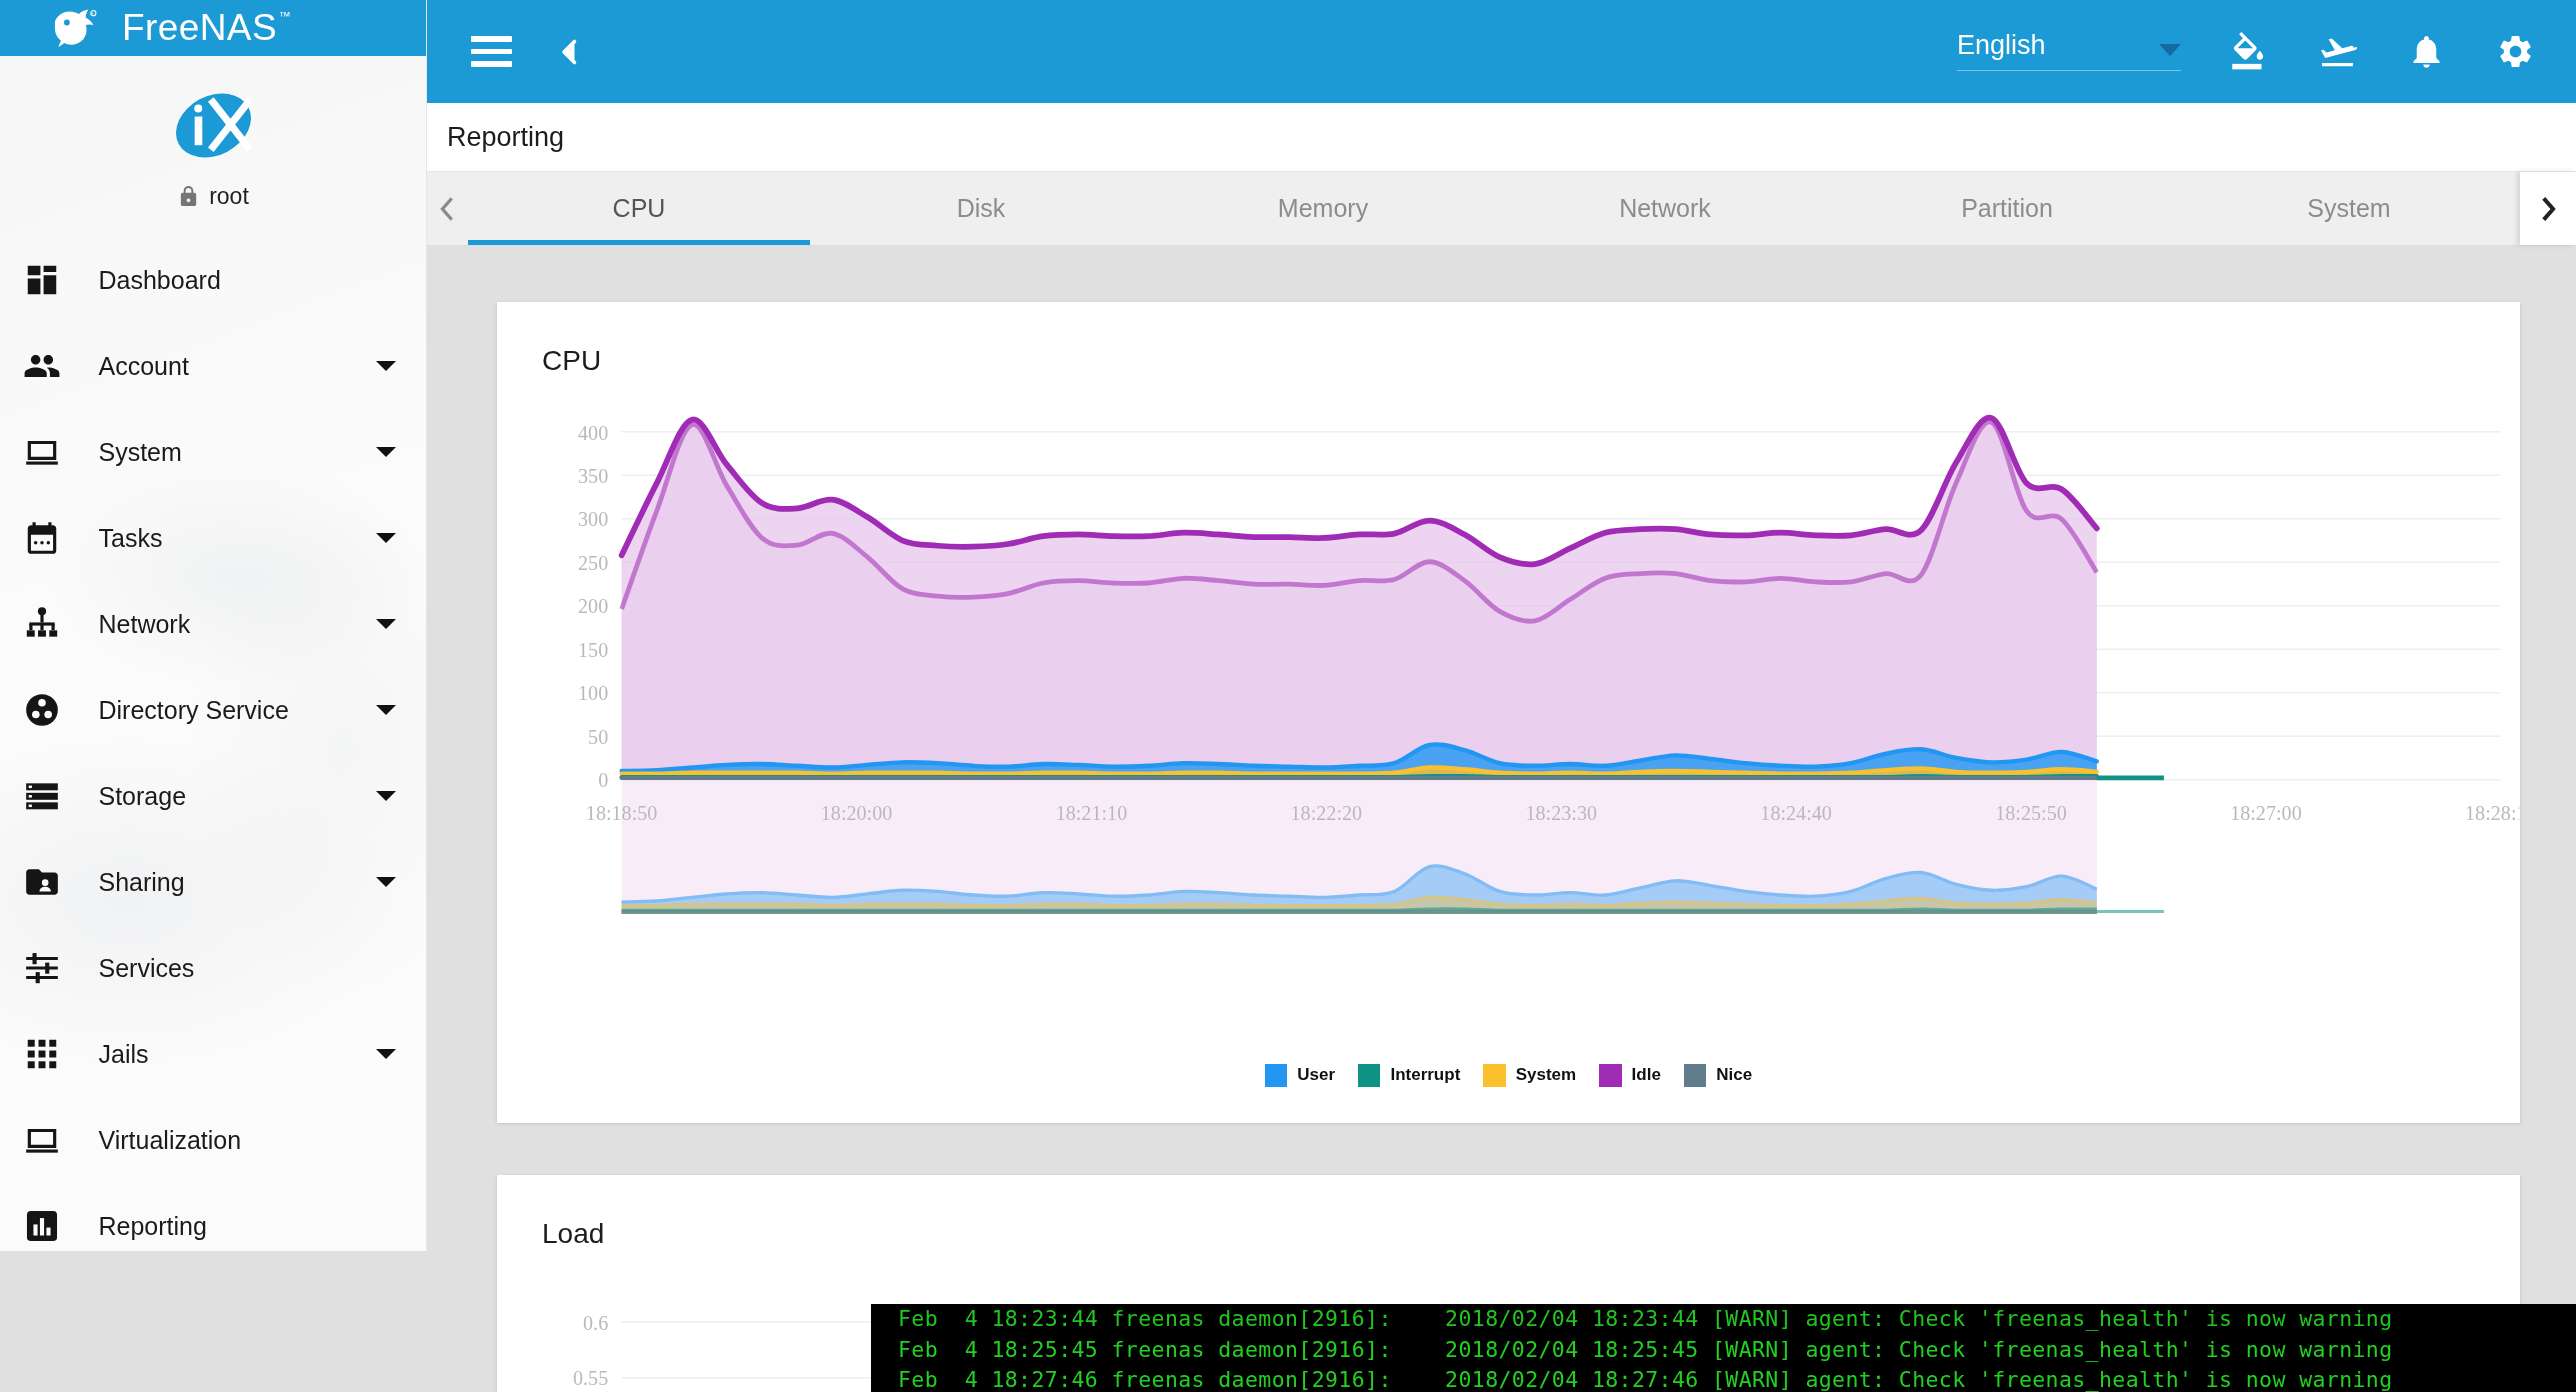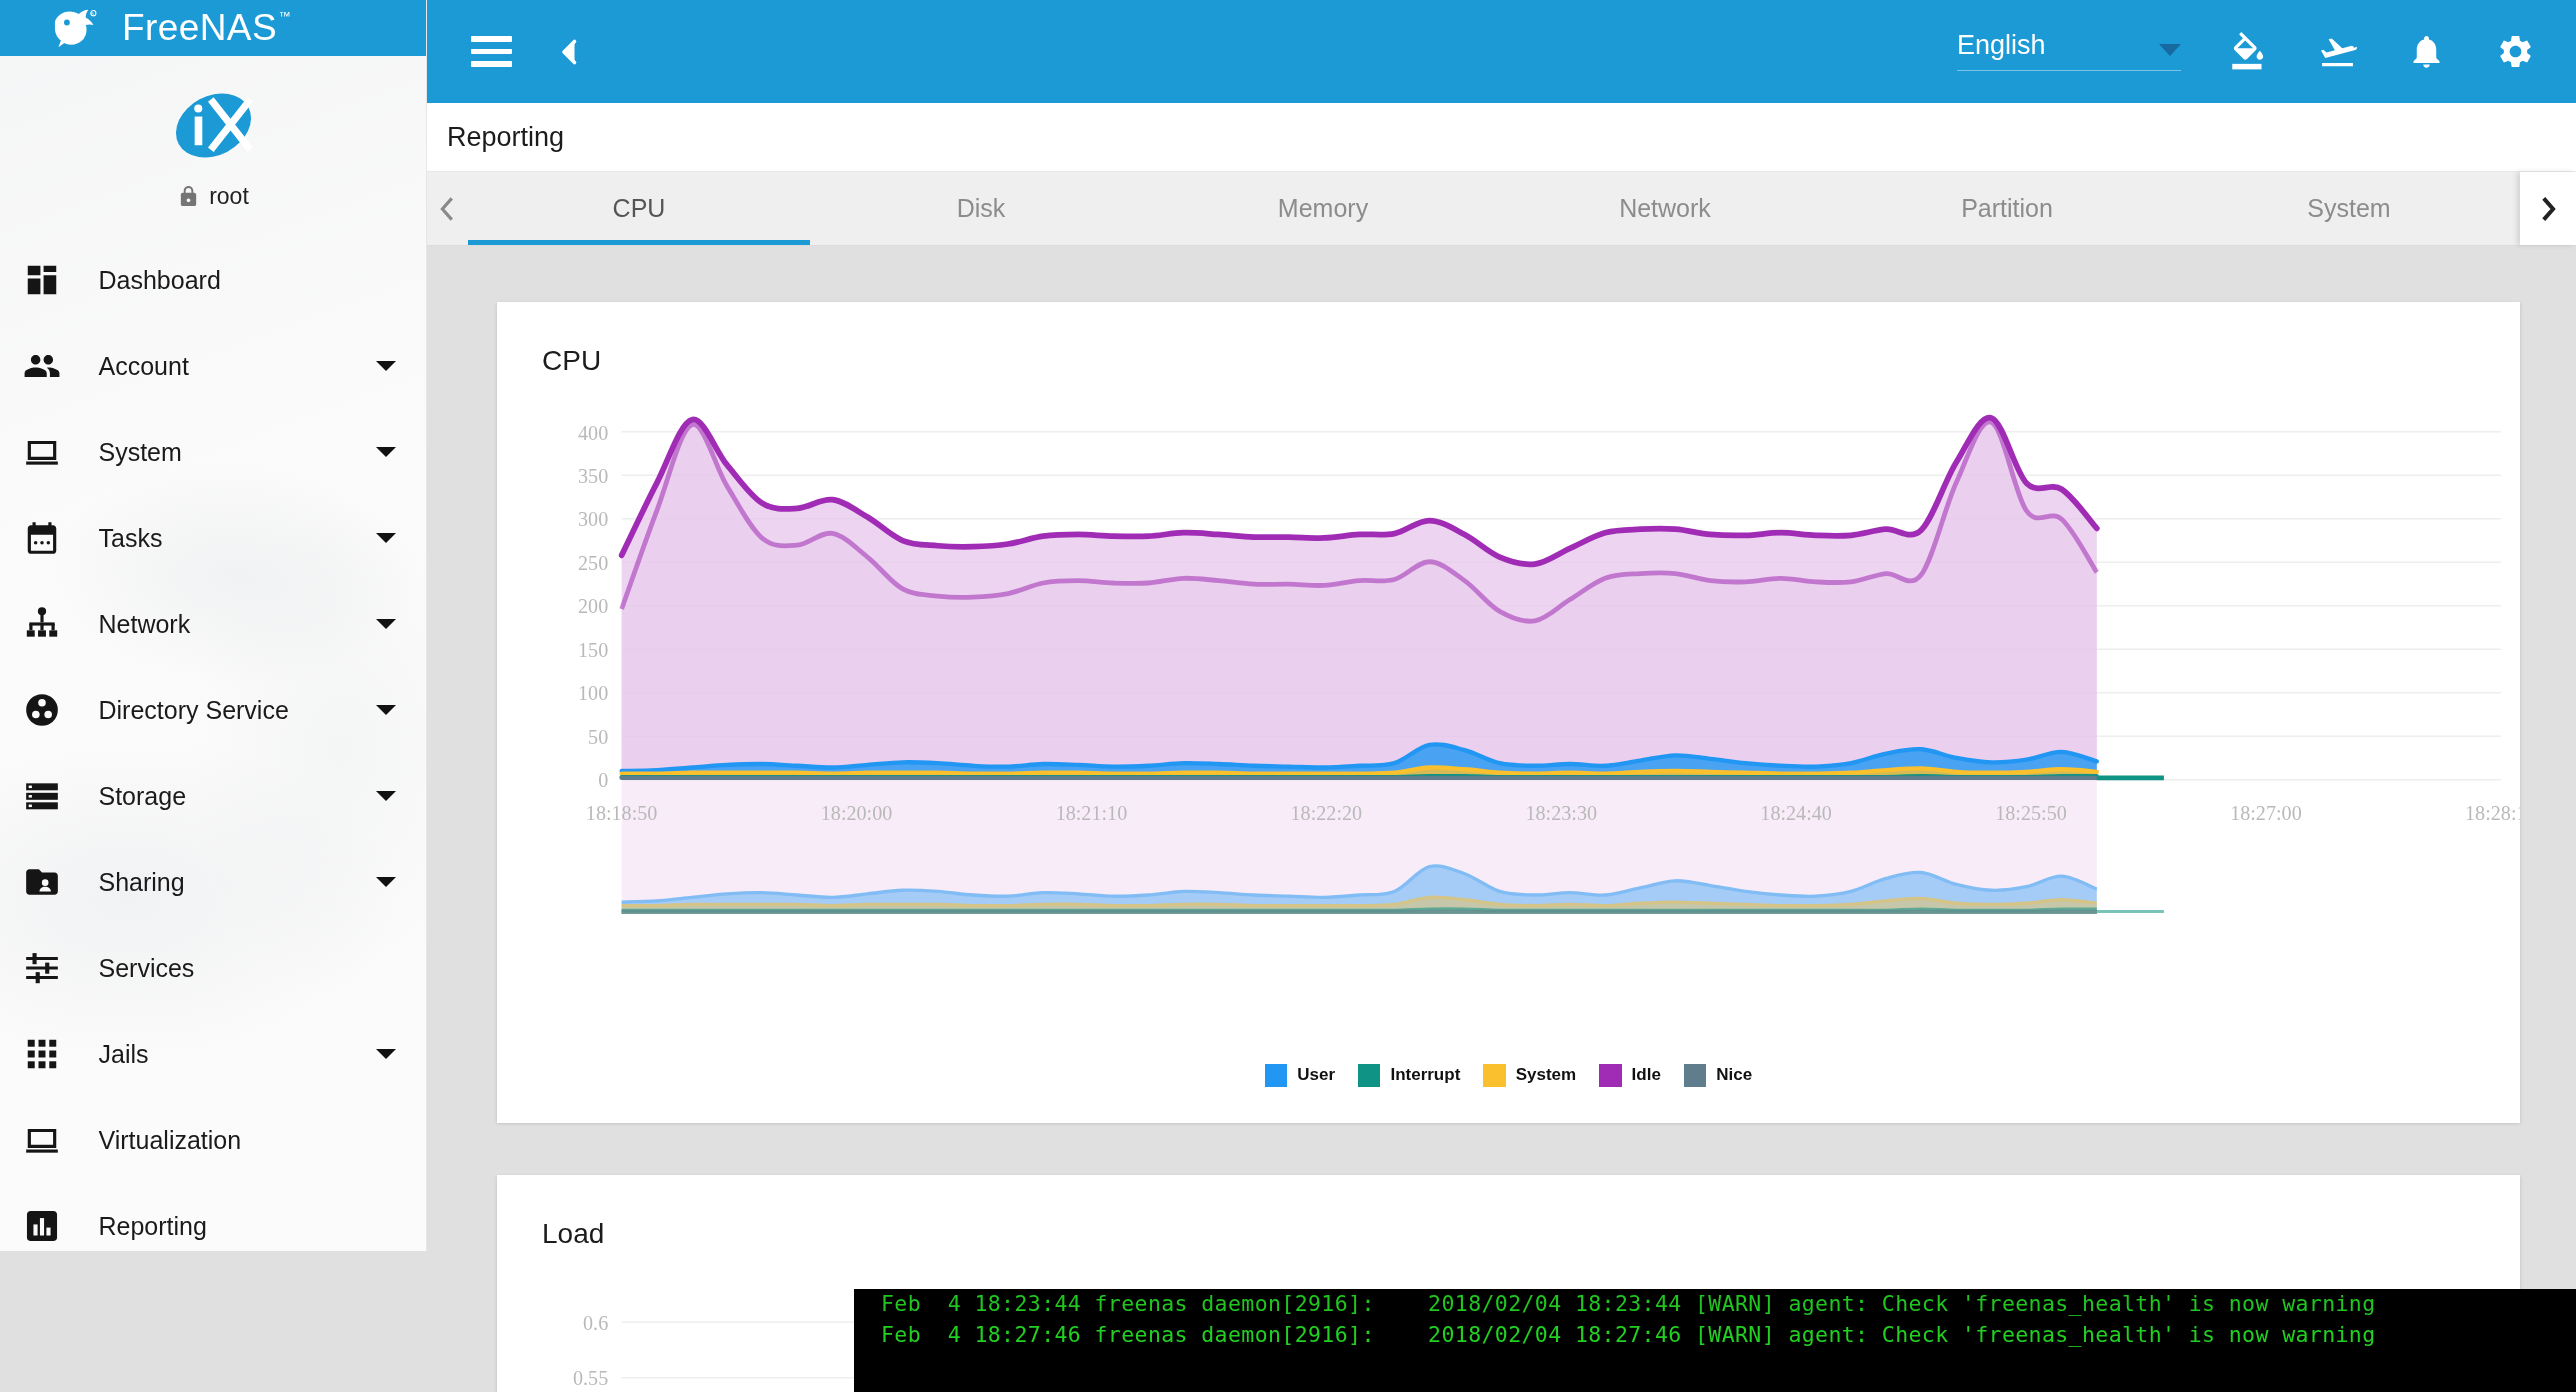--- a/index.html
+++ b/index.html
@@ -143,22 +143,22 @@
   .legend {
     display: flex; align-items: center; justify-content: center;
     gap: 23px; padding: 16px 0 36px 0;
   }
   .legend-item { display: flex; align-items: center; gap: 10px; }
   .legend-swatch { width: 22.4px; height: 22.4px; display: block; }
   .legend-label { font-size: 17px; font-weight: bold; color: #111; }
 
   
   .terminal {
-    position: absolute; left: 427px; bottom: 0; right: 0;
-    height: 104px; background: #000; overflow: hidden;
+    position: absolute; left: 444px; bottom: 0; right: 0;
+    height: 89px; background: #000; overflow: hidden;
     z-index: 20; padding-left: 27px;
     font-family: "DejaVu Sans Mono", monospace;
   }
   .term-line {
     color: #22d022; font-size: 21.5px; line-height: 30.5px;
     white-space: pre; letter-spacing: 0.4px;
   }
   .term-line.clipped { opacity: 0.95; }
 </style>
 </head>
@@ -543,18 +543,19 @@
               <path d="M130.00,191.67 C140.89,191.67 173.56,191.67 195.33,191.67 C217.11,191.67 238.89,191.67 260.67,191.67 C282.44,191.67 304.22,191.67 326.00,191.67 C347.78,191.67 369.56,191.67 391.33,191.67 C413.11,191.67 434.89,191.67 456.67,191.67 C478.44,191.67 500.22,191.67 522.00,191.67 C543.78,191.67 565.56,191.67 587.33,191.67 C609.11,191.67 630.89,191.67 652.67,191.67 C674.44,191.67 696.22,191.67 718.00,191.67 C739.78,191.67 761.56,191.67 783.33,191.67 C805.11,191.67 826.89,192.64 848.67,191.67 C870.44,190.69 892.22,188.17 914.00,185.83 C935.78,183.50 957.56,177.67 979.33,177.67 C1001.11,177.67 1022.89,183.50 1044.67,185.83 C1066.44,188.17 1088.22,191.67 1110.00,191.67 C1131.78,191.67 1153.56,188.17 1175.33,185.83 C1197.11,183.50 1218.89,177.67 1240.67,177.67 C1262.44,177.67 1284.22,183.50 1306.00,185.83 C1327.78,188.17 1349.56,190.69 1371.33,191.67 C1393.11,192.64 1414.89,191.67 1436.67,191.67 C1458.44,191.67 1480.22,191.67 1502.00,191.67 C1523.78,191.67 1545.56,191.67 1567.33,191.67 C1589.11,191.67 1610.89,191.67 1632.67,191.67 C1654.44,191.67 1676.22,191.67 1698.00,191.67 C1719.78,191.67 1741.56,191.67 1763.33,191.67 C1785.11,191.67 1806.89,191.67 1828.67,191.67 C1850.44,191.67 1872.22,191.67 1894.00,191.67 C1915.78,191.67 1937.56,203.33 1959.33,191.67 C1981.11,180.00 2002.89,125.56 2024.67,121.67 C2046.44,117.78 2079.11,160.56 2090.00,168.33 L2090,310 L130,310 Z" fill="#2196f3" fill-opacity="0.85"></path>
               <path d="M130.00,191.67 C140.89,191.67 173.56,191.67 195.33,191.67 C217.11,191.67 238.89,191.67 260.67,191.67 C282.44,191.67 304.22,191.67 326.00,191.67 C347.78,191.67 369.56,191.67 391.33,191.67 C413.11,191.67 434.89,191.67 456.67,191.67 C478.44,191.67 500.22,191.67 522.00,191.67 C543.78,191.67 565.56,191.67 587.33,191.67 C609.11,191.67 630.89,191.67 652.67,191.67 C674.44,191.67 696.22,191.67 718.00,191.67 C739.78,191.67 761.56,191.67 783.33,191.67 C805.11,191.67 826.89,192.64 848.67,191.67 C870.44,190.69 892.22,188.17 914.00,185.83 C935.78,183.50 957.56,177.67 979.33,177.67 C1001.11,177.67 1022.89,183.50 1044.67,185.83 C1066.44,188.17 1088.22,191.67 1110.00,191.67 C1131.78,191.67 1153.56,188.17 1175.33,185.83 C1197.11,183.50 1218.89,177.67 1240.67,177.67 C1262.44,177.67 1284.22,183.50 1306.00,185.83 C1327.78,188.17 1349.56,190.69 1371.33,191.67 C1393.11,192.64 1414.89,191.67 1436.67,191.67 C1458.44,191.67 1480.22,191.67 1502.00,191.67 C1523.78,191.67 1545.56,191.67 1567.33,191.67 C1589.11,191.67 1610.89,191.67 1632.67,191.67 C1654.44,191.67 1676.22,191.67 1698.00,191.67 C1719.78,191.67 1741.56,191.67 1763.33,191.67 C1785.11,191.67 1806.89,191.67 1828.67,191.67 C1850.44,191.67 1872.22,191.67 1894.00,191.67 C1915.78,191.67 1937.56,203.33 1959.33,191.67 C1981.11,180.00 2002.89,125.56 2024.67,121.67 C2046.44,117.78 2079.11,160.56 2090.00,168.33" fill="none" stroke="#2196f3" stroke-width="5" stroke-linejoin="round"></path>
             </svg>
         </div>
       </div>
 
     </div>
 
     <div class="terminal">
       <div class="term-line clipped">Feb  4 18:23:44 freenas daemon[2916]:    2018/02/04 18:23:44 [WARN] agent: Check 'freenas_health' is now warning</div>
+      <div class="term-line">Feb  4 18:25:45 freenas daemon[2916]:    2018/02/04 18:25:45 [WARN] agent: Check 'freenas_health' is now warning</div>
       <div class="term-line">Feb  4 18:27:46 freenas daemon[2916]:    2018/02/04 18:27:46 [WARN] agent: Check 'freenas_health' is now warning</div>
     </div>
 
   </section>
 </div>
 
 
 </body></html>

